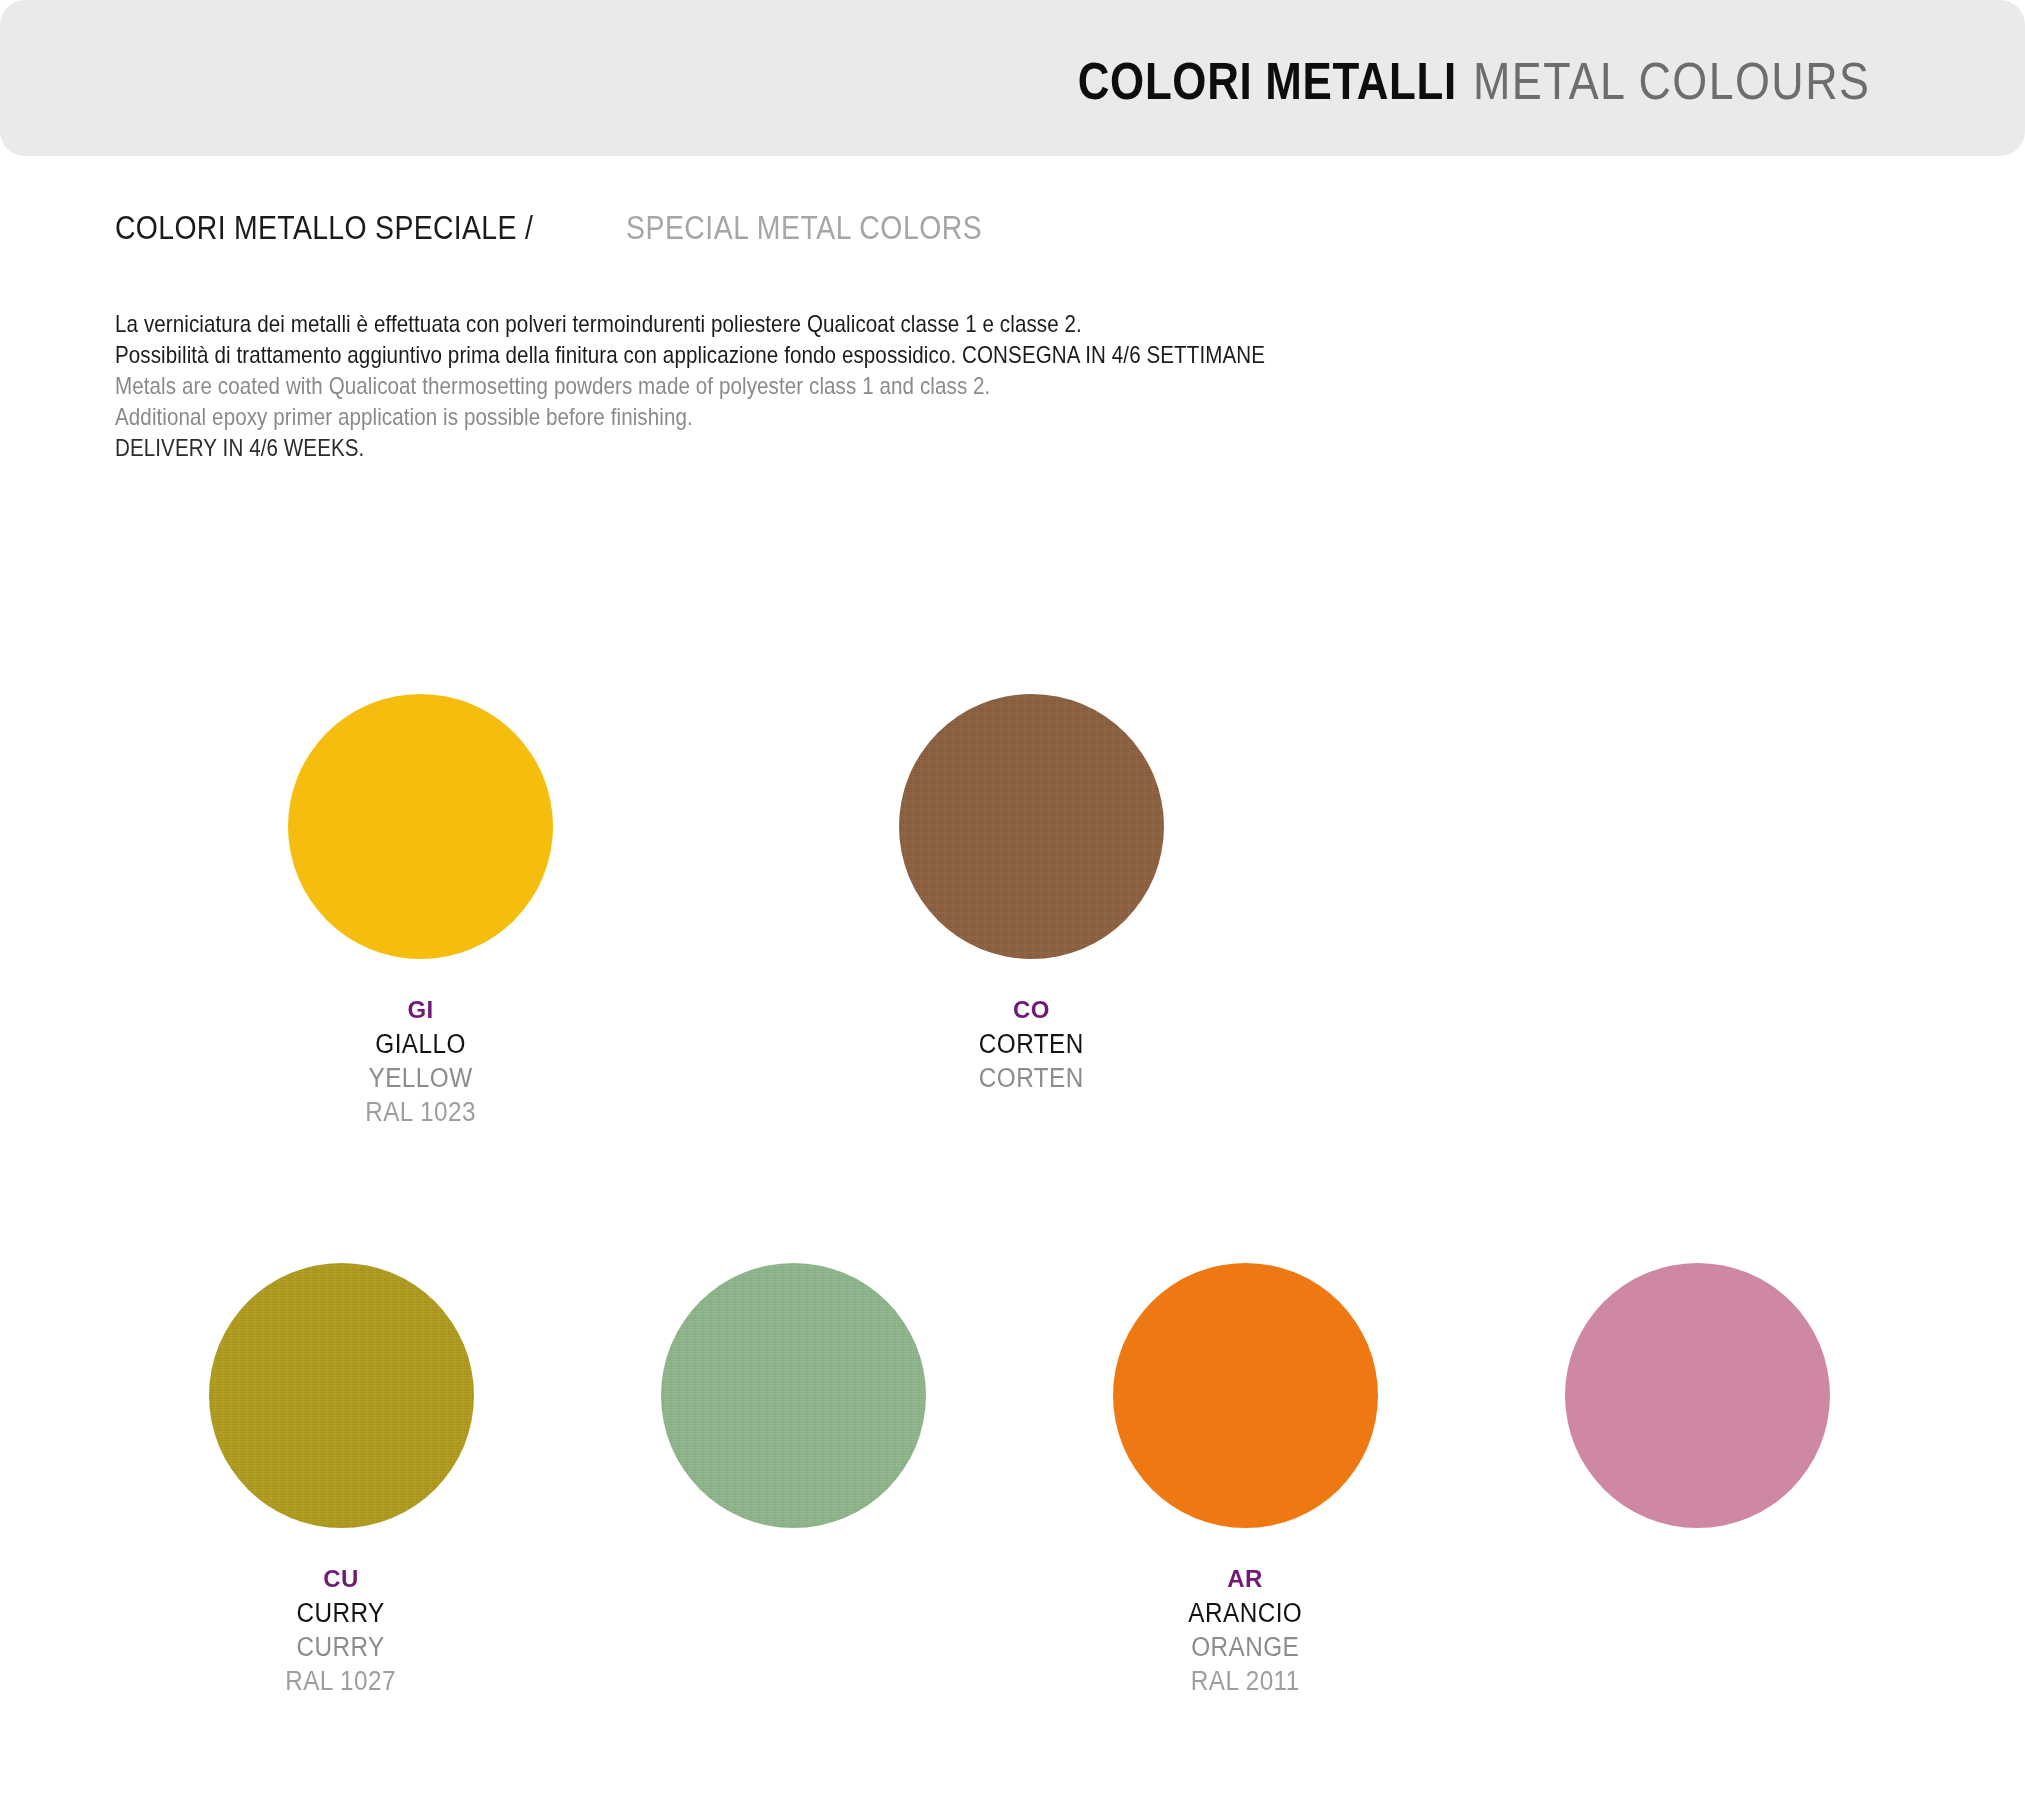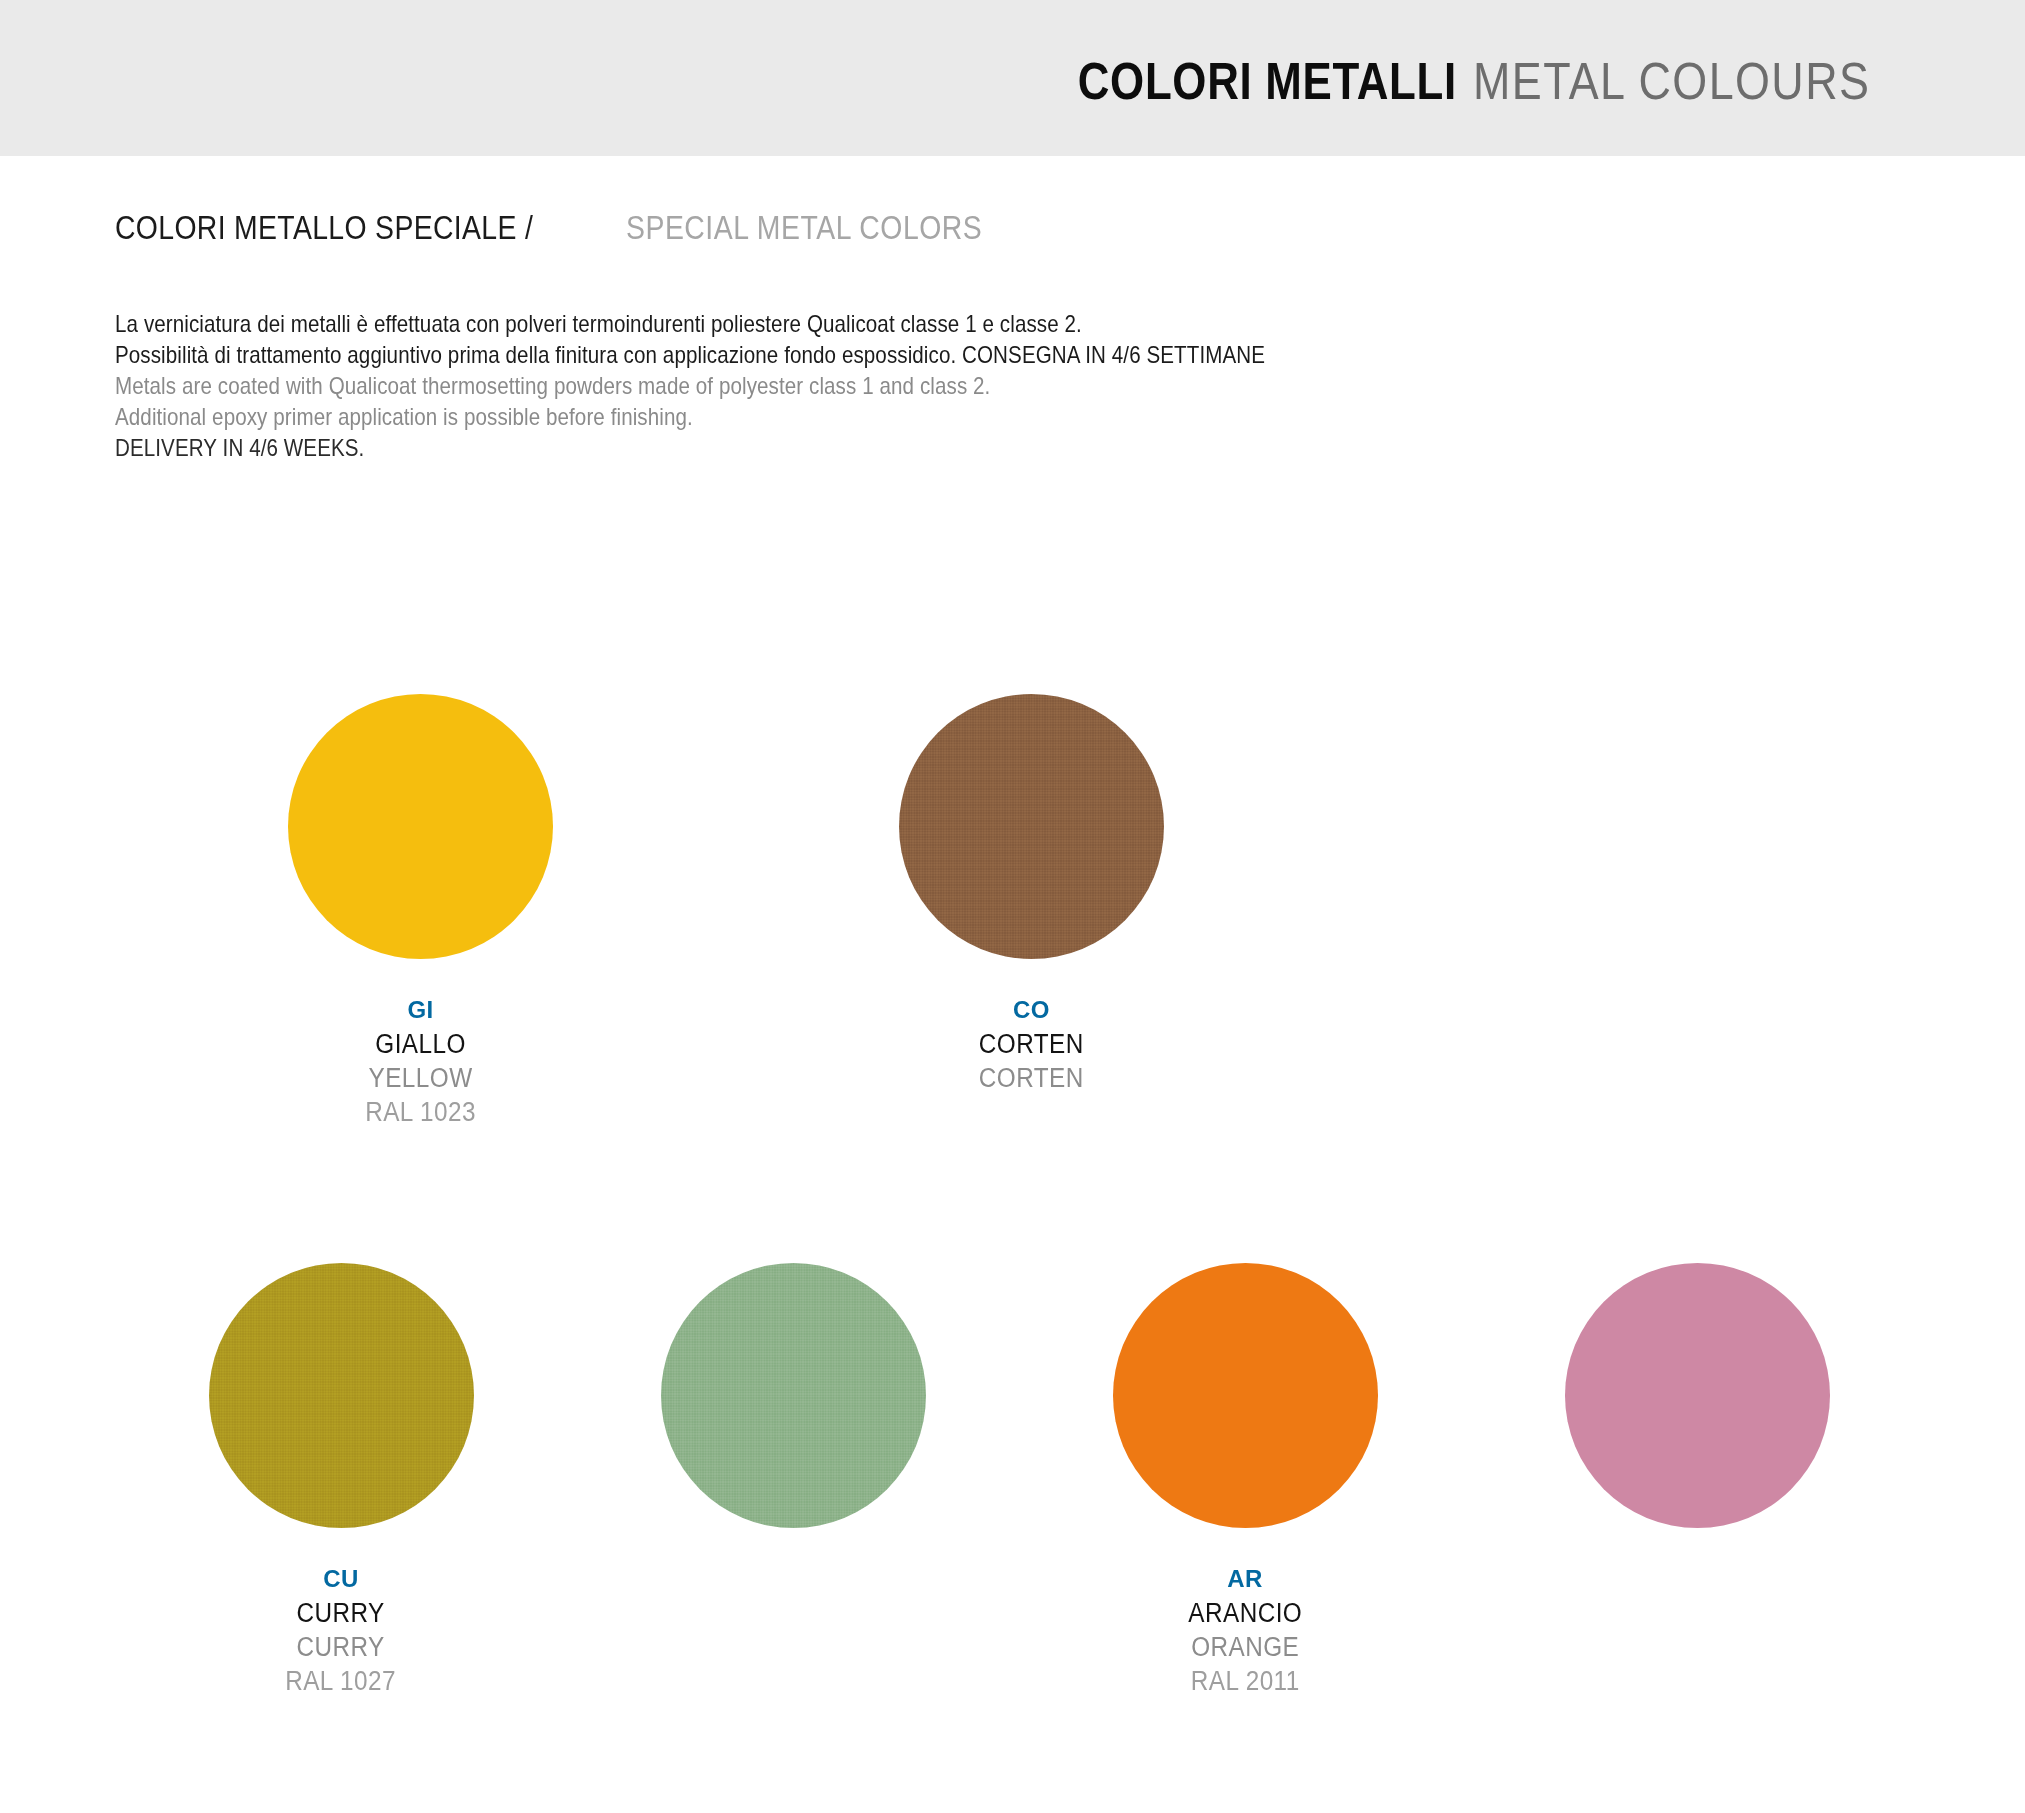--- a/index.html
+++ b/index.html
@@ -19,20 +19,21 @@
     background:#ffffff;
     overflow:hidden;
   }
 
   
   .header-band {
     position:absolute;
     left:0; top:0;
     width:2025px; height:156px;
     background:#eaeaea;
+    border-radius:25px;
   }
   .header-title {
     position:absolute;
     right:100px;
     top:81px;
     transform:translateY(-50%);
     white-space:nowrap;
     display:flex;
     align-items:baseline;
     gap:17px;
@@ -150,21 +151,21 @@
 
   .swatch-labels {
     margin-top:34px;
     text-align:center;
     line-height:34px;
   }
   .lbl-code {
     font-size:24px;
     font-weight:700;
     letter-spacing:0.4px;
-    color:#0369a1;
+    color:#701a75;
   }
   .lbl-it {
     font-size:27px;
     font-weight:300;
     letter-spacing:0.5px;
     color:#131313;
     transform:scaleX(0.9);
     display:block;
   }
   .lbl-en {

